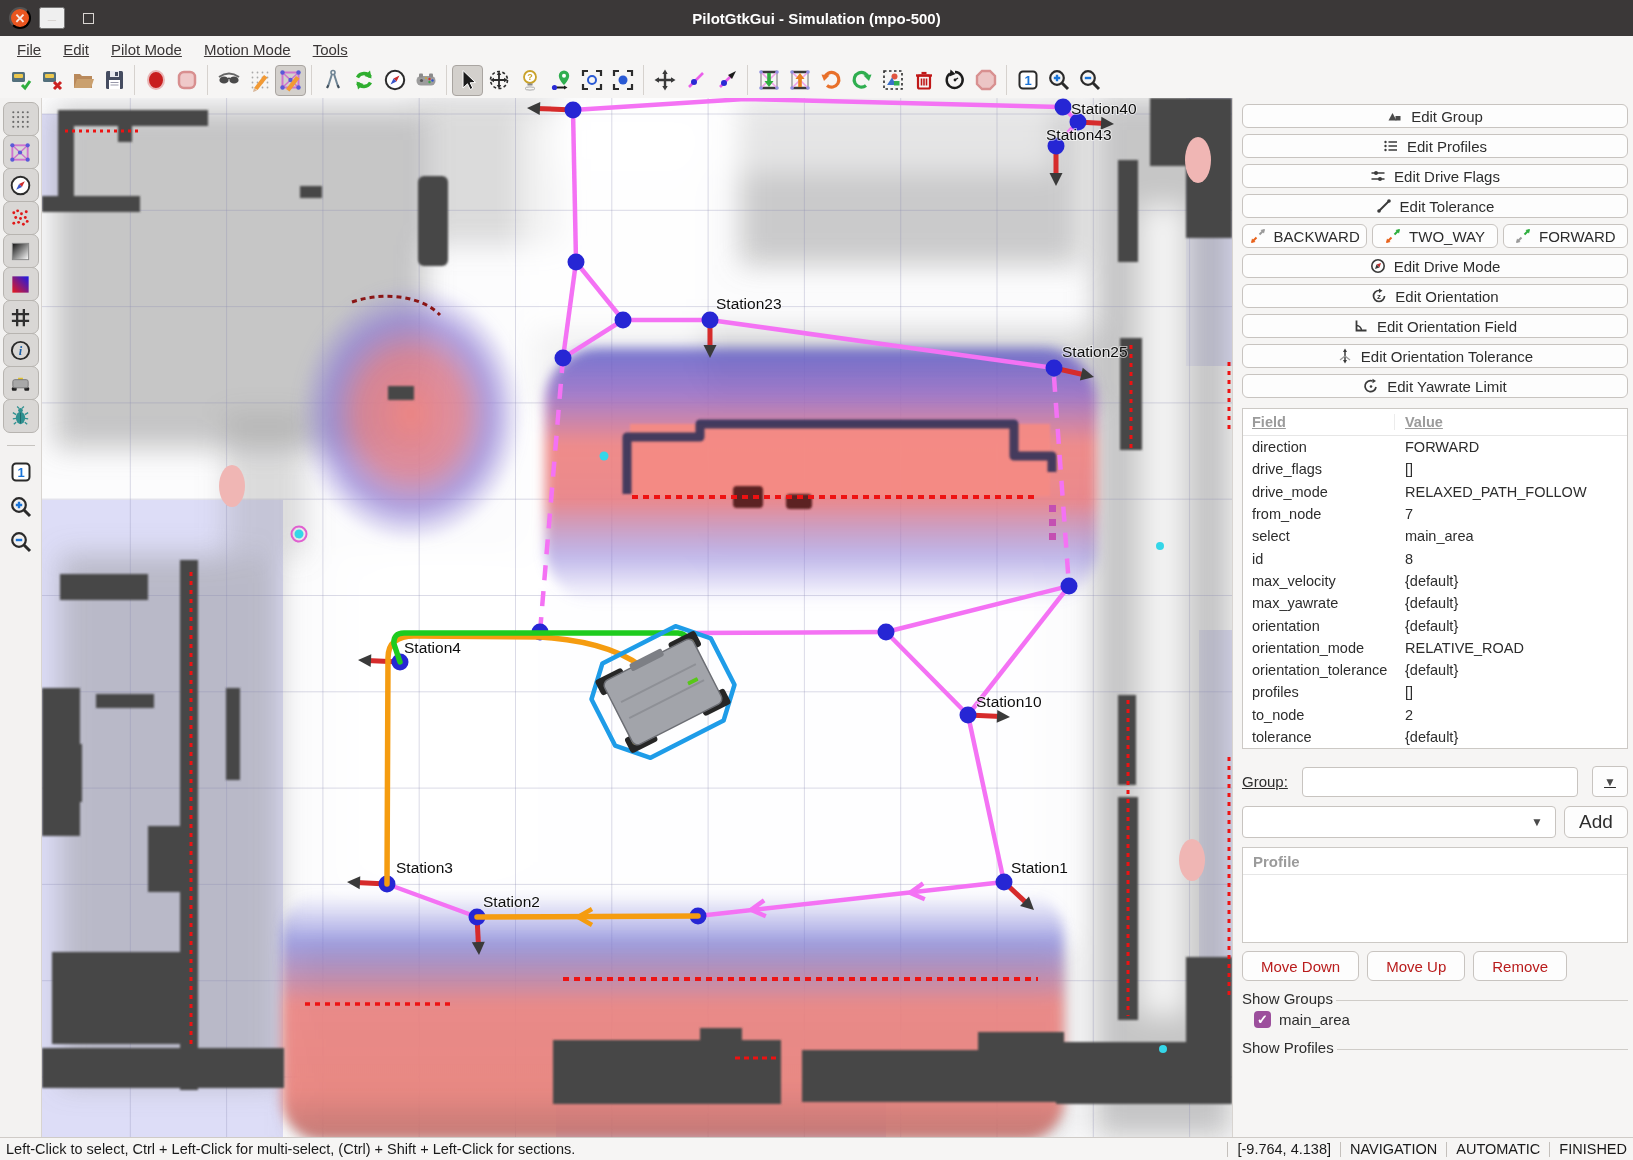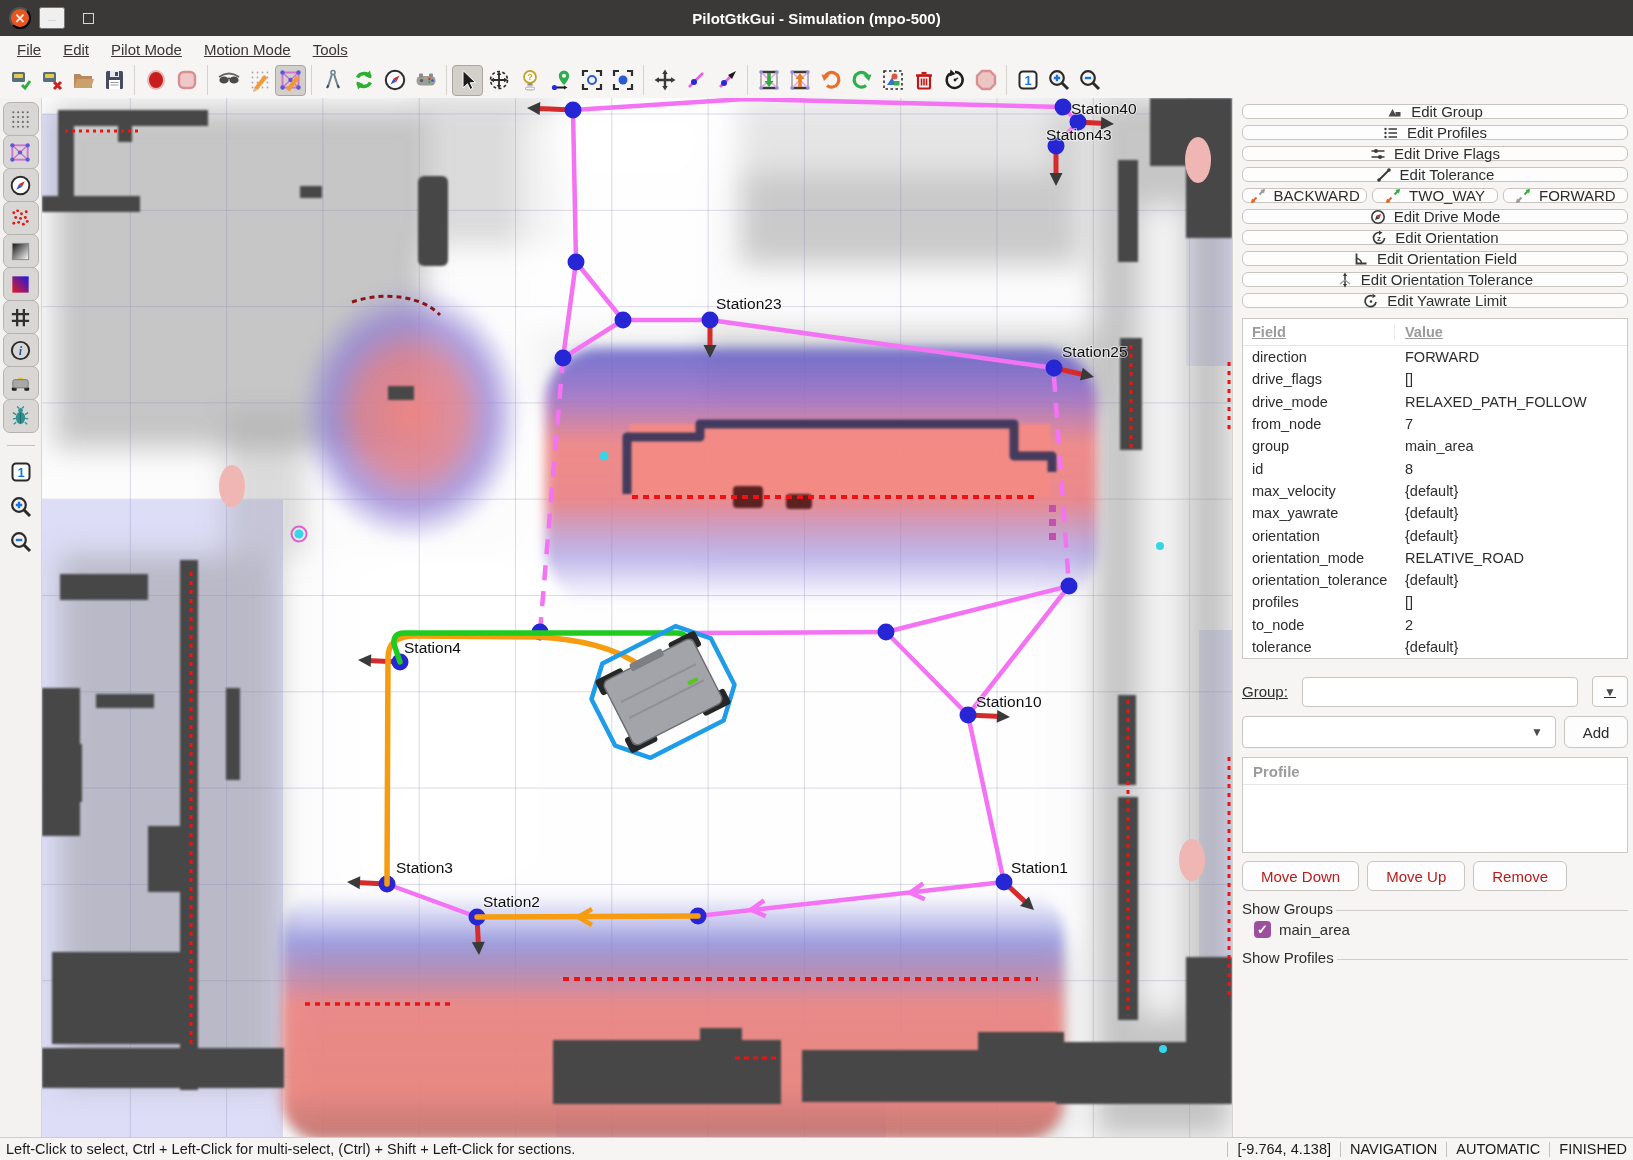--- a/index.html
+++ b/index.html
@@ -25,36 +25,36 @@
   
   .sidebar{left:0;top:98px;width:42px;height:1039px;background:#f3f2f1;border-right:1px solid #d8d4d0;display:flex;flex-direction:column;align-items:center;padding-top:5px;box-sizing:border-box;}
   .sbtn{width:36px;height:34px;background:#d9d7d5;border:1px solid #b7b4b0;border-radius:7px;margin-top:-1px;display:flex;align-items:center;justify-content:center;padding:0;}
   .sbtn2{width:36px;height:34px;background:transparent;border:none;display:flex;align-items:center;justify-content:center;padding:0;margin-top:1px;}
   .side-sep{width:28px;border-top:1px solid #c6c3bf;margin:12px 0 8px 0;}
   
   .map-wrap{left:42px;top:98px;width:1190px;height:1039px;background:#fcfcfd;}
   .station-label{font-size:15.5px;fill:#0d0d0d;paint-order:stroke;stroke:rgba(255,255,255,.55);stroke-width:2px;}
   
   .panel{left:1232px;top:98px;width:401px;height:1039px;background:#f6f5f4;border-left:1px solid #d8d4d0;box-sizing:border-box;padding:6px 5px 0 9px;overflow:hidden;}
-  .pbtn{width:100%;height:15px;background:#fdfdfd;border:1px solid #c8c4c0;border-radius:6px;display:flex;align-items:center;justify-content:center;gap:8px;font-size:15px;color:#2d2d2d;margin-bottom:6px;font-family:inherit;}
+  .pbtn{width:100%;height:24px;background:#fdfdfd;border:1px solid #c8c4c0;border-radius:6px;display:flex;align-items:center;justify-content:center;gap:8px;font-size:15px;color:#2d2d2d;margin-bottom:6px;font-family:inherit;}
   .dirrow{display:flex;gap:5px;margin-bottom:6px;}
   .dirrow .pbtn{flex:1;margin-bottom:0;justify-content:center;}
   .ptable{background:#fff;border:1px solid #ccc9c5;margin-top:10px;font-size:14.5px;color:#2d2d2d;}
   .ptable-head{display:flex;height:26px;align-items:center;color:#9b9b9b;font-weight:bold;border-bottom:1px solid #e6e6e6;text-decoration:underline;}
   .ptable-head .c1{width:152px;padding-left:9px;border-right:1px solid #ececec;box-sizing:border-box;}
   .ptable-head .c2{padding-left:10px;}
   .trow{display:flex;height:22.3px;align-items:center;}
   .tf{width:152px;padding-left:9px;box-sizing:border-box;}
   .tv{padding-left:10px;}
   .group-row{display:flex;align-items:center;margin-top:17px;gap:14px;font-size:15px;color:#2d2d2d;text-decoration:underline;}
   .group-input{flex:1;height:28px;border:1px solid #c8c4c0;border-radius:4px;background:#fff;font-family:inherit;font-size:15px;padding:0 6px;}
   .caret-btn{width:36px;height:31px;background:#fdfdfd;border:1px solid #c8c4c0;border-radius:4px;color:#4a4a4a;font-size:12px;}
   .add-row{display:flex;margin-top:9px;gap:8px;}
   .combo{flex:1;height:30px;border:1px solid #c8c4c0;border-radius:4px;background:#fff;display:flex;align-items:center;justify-content:flex-end;padding-right:12px;color:#4a4a4a;font-size:12px;}
-  .add-btn{width:64px;height:32px;background:#fdfdfd;border:1px solid #c8c4c0;border-radius:6px;font-size:15px;color:#2d2d2d;font-family:inherit;}
+  .add-btn{width:64px;height:32px;background:#fdfdfd;border:1px solid #c8c4c0;border-radius:6px;font-size:19px;color:#2d2d2d;font-family:inherit;}
   .profile-box{height:94px;background:#fff;border:1px solid #ccc9c5;margin-top:9px;font-size:15px;}
   .profile-head{color:#9b9b9b;font-weight:bold;padding:5px 0 4px 10px;border-bottom:1px solid #e6e6e6;}
   .plist-btns{display:flex;gap:8px;margin-top:8px;}
   .plist-btns button{height:30px;background:#fdfdfd;border:1px solid #c8c4c0;border-radius:6px;font-size:15px;color:#b91c1c;font-family:inherit;padding:0 18px;}
   .frame{margin-top:9px;font-size:15px;color:#2d2d2d;}
   .frame-label{display:flex;align-items:center;}
   .frame-label::after{content:"";flex:1;border-top:1px solid #cfccc8;margin-left:3px;margin-top:4px;}
   .cb-row{display:flex;align-items:center;gap:8px;padding:4px 0 2px 12px;}
   .cb{width:17px;height:17px;background:#9c4f9c;border-radius:4px;color:#fff;font-size:13px;font-weight:bold;display:flex;align-items:center;justify-content:center;}
   
@@ -920,21 +920,21 @@
           </div>
           <div class="trow">
             <div class="tf">drive_mode</div>
             <div class="tv">RELAXED_PATH_FOLLOW</div>
           </div>
           <div class="trow">
             <div class="tf">from_node</div>
             <div class="tv">7</div>
           </div>
           <div class="trow">
-            <div class="tf">group</div>
+            <div class="tf">select</div>
             <div class="tv">main_area</div>
           </div>
           <div class="trow">
             <div class="tf">id</div>
             <div class="tv">8</div>
           </div>
           <div class="trow">
             <div class="tf">max_velocity</div>
             <div class="tv">{default}</div>
           </div>

